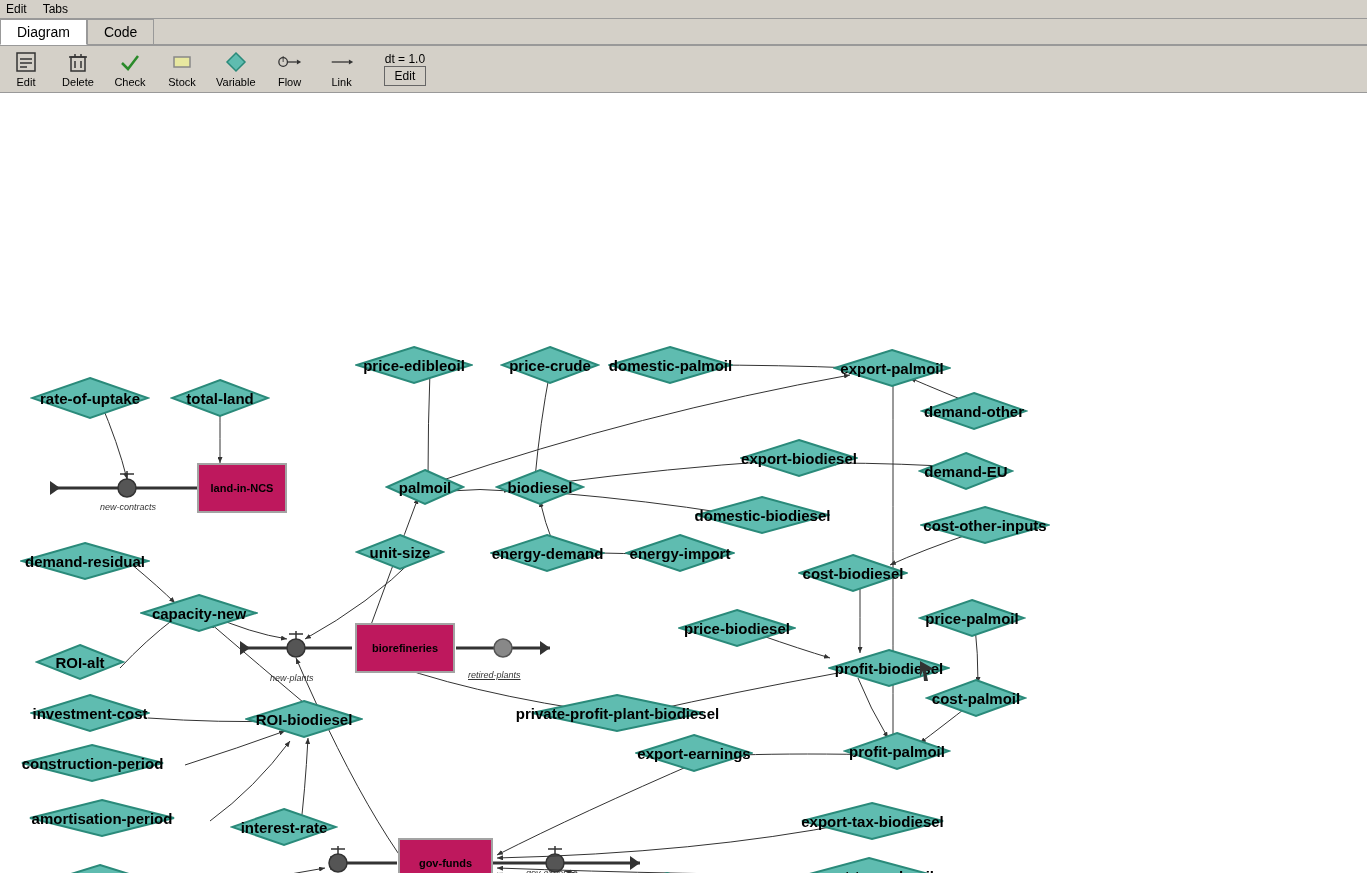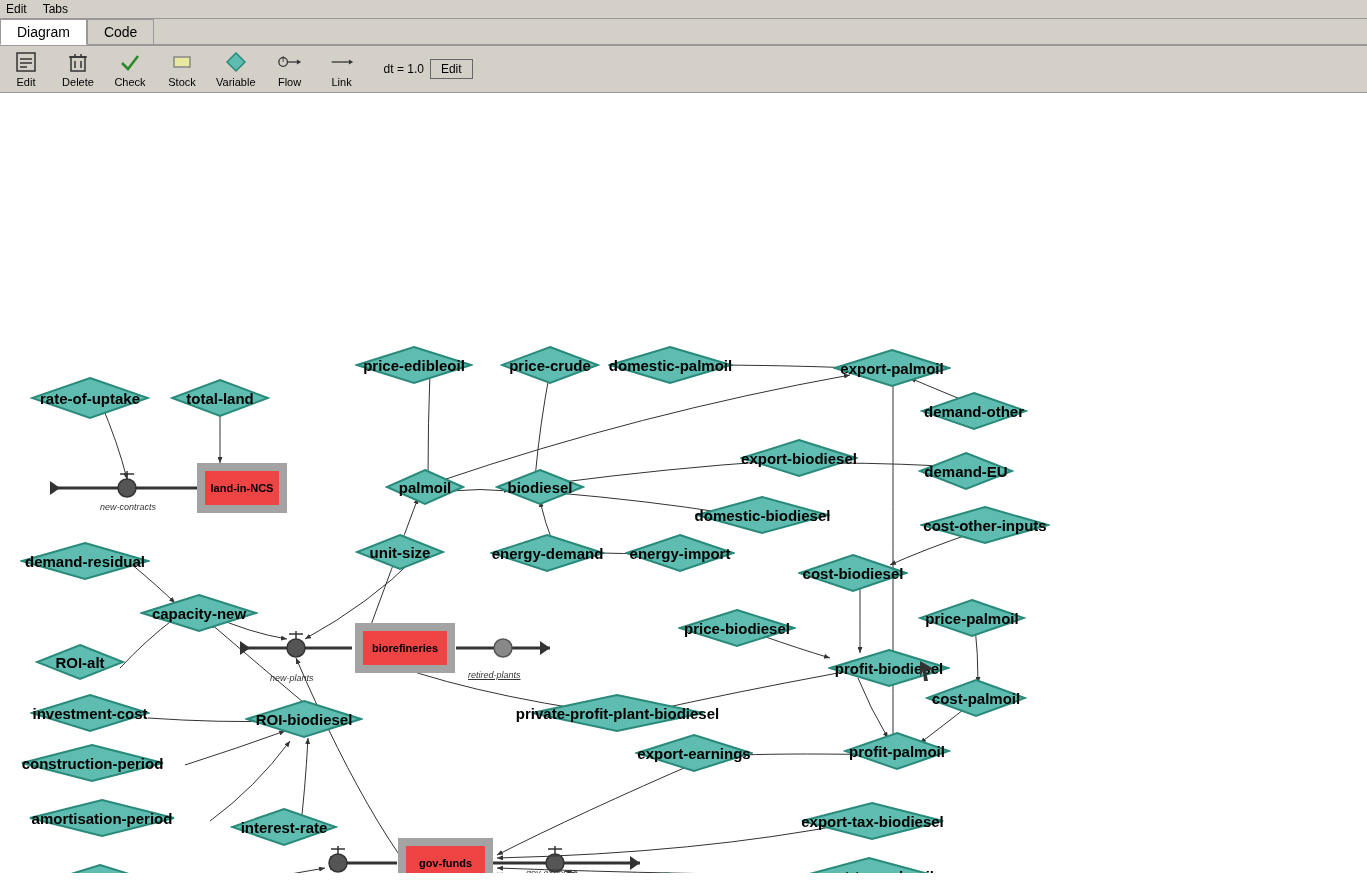--- a/index.html
+++ b/index.html
@@ -11,21 +11,21 @@
     
     
     #tabbar { background: #d4d0c8; display: flex; border-bottom: 2px solid #999; }
     .tab { padding: 4px 16px; border: 1px solid #999; border-bottom: none; cursor: pointer; font-size: 14px; background: #d4d0c8; }
     .tab.active { background: #fff; border-bottom: 1px solid #fff; margin-bottom: -1px; z-index: 1; }
     
     
     #toolbar { background: #d4d0c8; display: flex; align-items: center; padding: 4px 8px; gap: 16px; border-bottom: 1px solid #999; }
     .tool-btn { display: flex; flex-direction: column; align-items: center; cursor: pointer; font-size: 11px; gap: 2px; min-width: 36px; }
     .tool-icon { width: 24px; height: 24px; display: flex; align-items: center; justify-content: center; }
-    .dt-section { display: flex; align-items: center; gap: 6px; margin-left: 8px; }
+    .dt-section { display: flex; align-items: center; margin-left: 8px; flex-direction: column; }
     .edit-btn { padding: 2px 10px; border: 1px solid #666; background: #d4d0c8; cursor: pointer; font-size: 12px; }
     
     
     #canvas { position: relative; width: 1367px; height: 780px; background: #fff; overflow: hidden; }
     .stock-label { font-size: 11px; font-weight: bold; text-align: center; }
     
     
     #svg-canvas { position: absolute; top: 0; left: 0; width: 100%; height: 100%; pointer-events: none; }
     
     
@@ -37,22 +37,22 @@
     .dnode svg { position: absolute; }
     .dnode-label {
       position: relative; z-index: 2;
       font-size: 15px; font-weight: bold; text-align: center;
       white-space: nowrap; color: #000;
       pointer-events: none;
     }
 
     .stock-node {
       position: absolute;
-      background: #ef4444;
-      border: 8px solid #a3a3a3;
+      background: #be185d;
+      border: 2px solid #a3a3a3;
       display: flex; align-items: center; justify-content: center;
       cursor: pointer;
       z-index: 10;
     }
     .stock-label { font-size: 11px; font-weight: bold; text-align: center; }
 
     .flow-label {
       position: absolute;
       font-size: 9px;
       font-style: italic;

